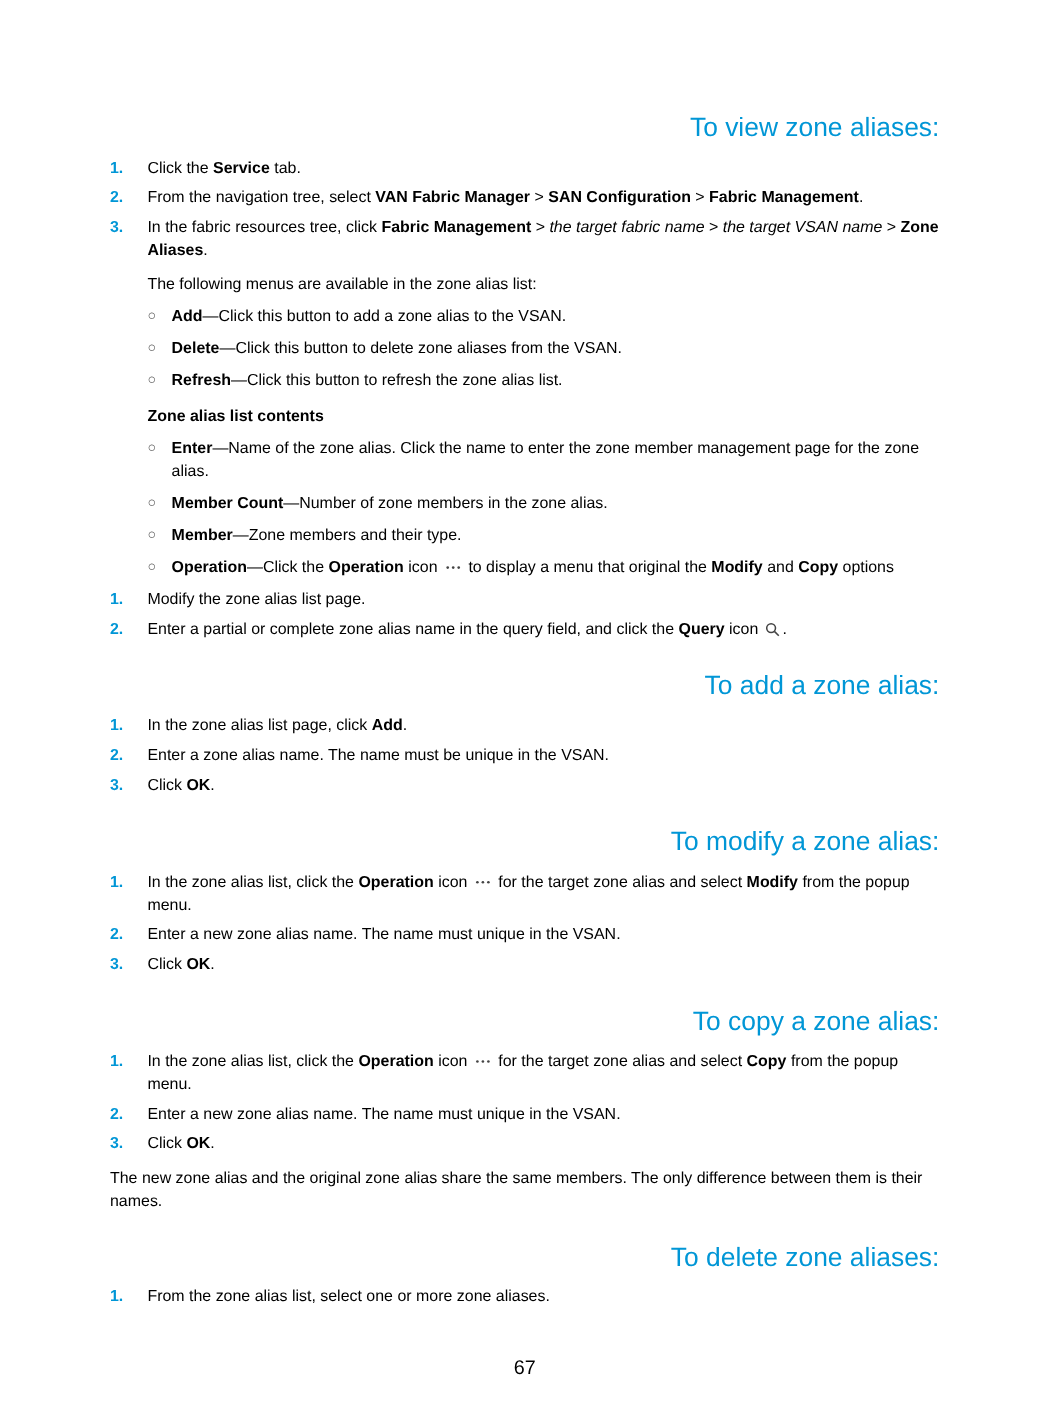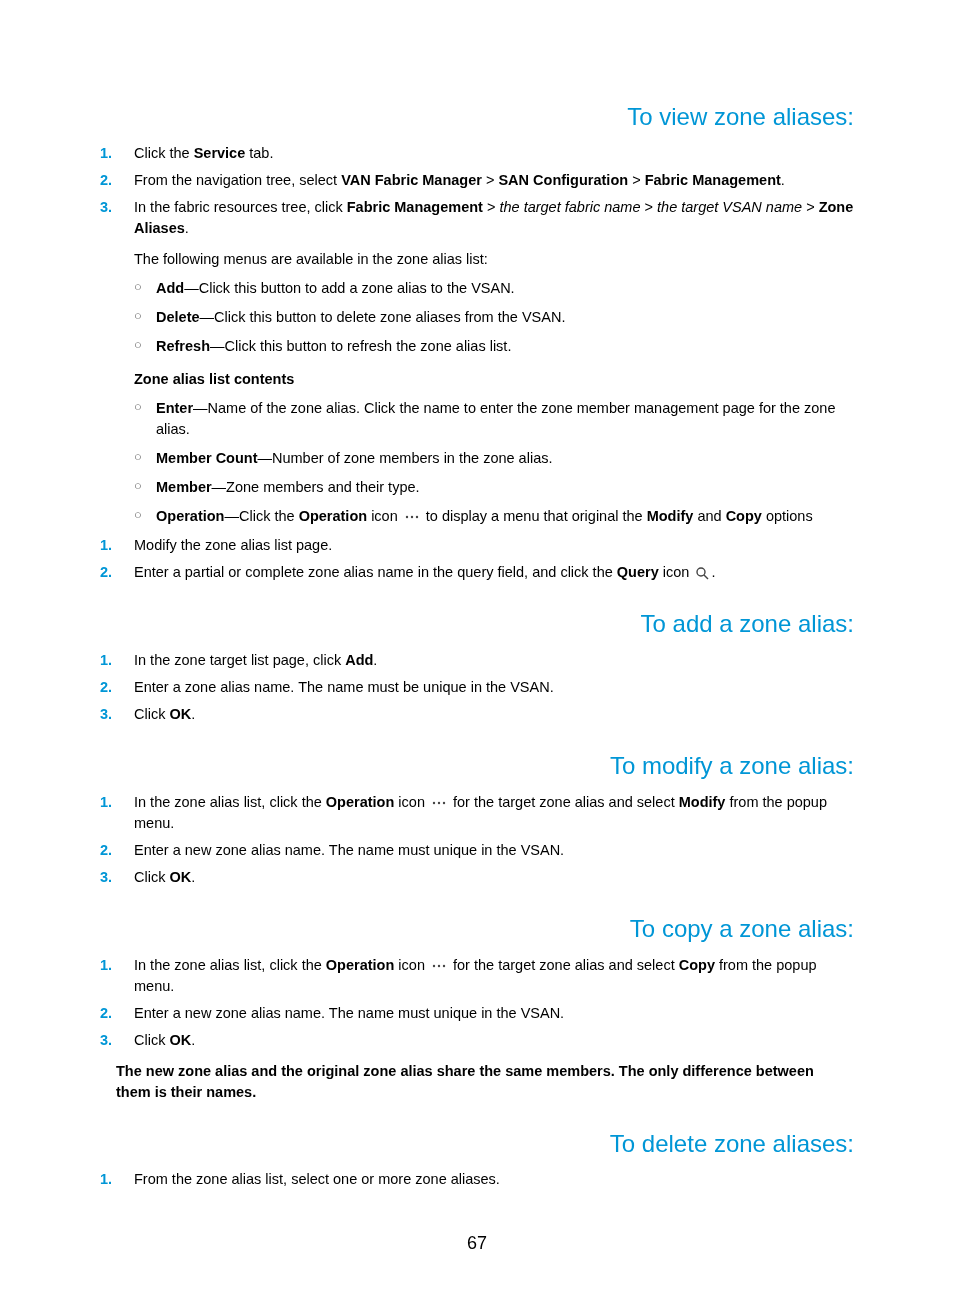--- a/index.html
+++ b/index.html
@@ -63,22 +63,21 @@
     color: #555;
     font-size: 13px;
   }
   .subhead {
     font-weight: 700;
     margin: 12px 0 4px 34px;
   }
   b { font-weight: 700; }
   i { font-style: italic; }
   .para {
-    margin: 10px 16px;
-    font-weight: bold;
+    margin: 10px 0;
   }
   .pagenum {
     position: absolute;
     bottom: 40px;
     left: 0;
     width: 100%;
     text-align: center;
     font-size: 18px;
   }
   svg.inline-icon {
@@ -163,21 +162,21 @@
             <circle cx="6" cy="6" r="4" fill="none" stroke="#444" stroke-width="1.4"></circle>
             <line x1="9" y1="9" x2="13" y2="13" stroke="#444" stroke-width="1.4"></line>
           </svg><span>.</span></span>
       </li>
   </ol>
 
   <div class="section-heading">To add a zone alias:</div>
   <ol class="steps">
     <li>
         <span class="num">1.</span>
-        <span class="body"><span>In the zone target list page, click </span><b>Add</b><span>.</span></span>
+        <span class="body"><span>In the zone alias list page, click </span><b>Add</b><span>.</span></span>
       </li>
     <li>
         <span class="num">2.</span>
         <span class="body">Enter a zone alias name. The name must be unique in the VSAN.</span>
       </li>
     <li>
         <span class="num">3.</span>
         <span class="body"><span>Click </span><b>OK</b><span>.</span></span>
       </li>
   </ol>

